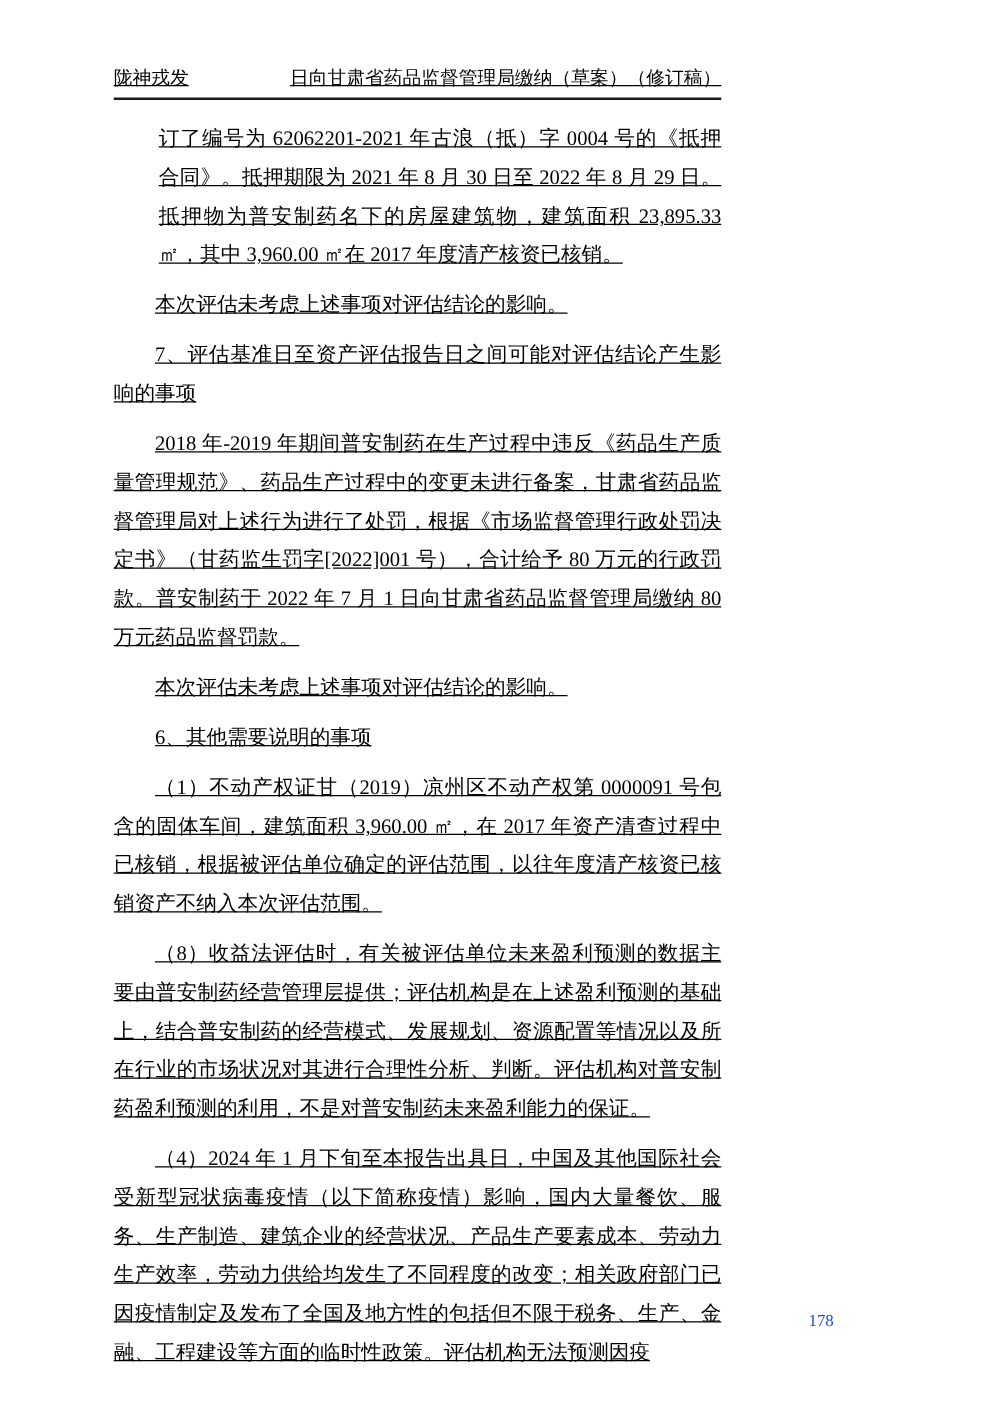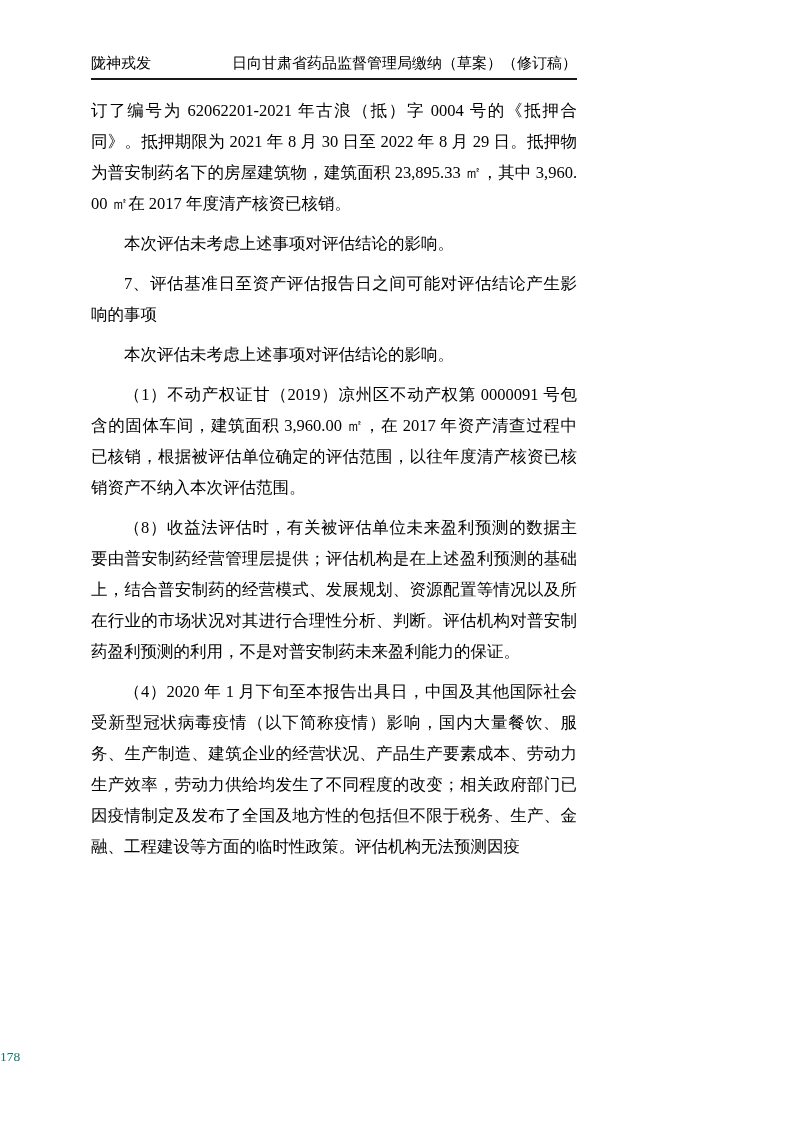--- a/index.html
+++ b/index.html
@@ -11,20 +11,21 @@
     font-family: "Liberation Serif", "DejaVu Serif", serif;
     position: relative;
     overflow: hidden;
   }
   .page {
     box-sizing: border-box;
     width: 667px;
     height: 1122px;
     padding: 55px 90px 0 91px;
     position: relative;
+    text-decoration: underline;
   }
   .doc-header {
     display: flex;
     justify-content: space-between;
     align-items: flex-end;
     font-size: 15px;
     line-height: 1.15;
     padding-bottom: 6px;
     border-bottom: 2px solid #1a1a1a;
   }
@@ -35,49 +36,51 @@
   }
   p.para {
     font-size: 16.5px;
     line-height: 31px;
     margin: 9px 0;
     text-align: justify;
     text-justify: inter-ideograph;
     text-indent: 2em;
     word-break: break-all;
   }
-  p.para.continuation { text-indent: 0; }
+  p.para.continuation { text-indent: 0; margin-left: 36px; }
   p.para:first-child { margin-top: 13px; }
   .footer {
     position: absolute;
     bottom: 57px;
     left: 0;
     right: 0;
-    text-align: left;
+    text-align: right;
     font-size: 13.5px;
-    color: #0f766e;
+    color: #1d4ed8;
   }
 </style>
 </head>
 <body>
 
 <div class="page">
 
   <div class="doc-header">
     <span class="left">陇神戎发</span>
     <span class="right">日向甘肃省药品监督管理局缴纳（草案）（修订稿）</span>
   </div>
 
   <div class="content">
     <p class="para continuation">订了编号为 62062201-2021 年古浪（抵）字 0004 号的《抵押合同》。抵押期限为 2021 年 8 月 30 日至 2022 年 8 月 29 日。抵押物为普安制药名下的房屋建筑物，建筑面积 23,895.33 ㎡，其中 3,960.00 ㎡在 2017 年度清产核资已核销。</p>
     <p class="para">本次评估未考虑上述事项对评估结论的影响。</p>
     <p class="para">7、评估基准日至资产评估报告日之间可能对评估结论产生影响的事项</p>
+    <p class="para">2018 年-2019 年期间普安制药在生产过程中违反《药品生产质量管理规范》、药品生产过程中的变更未进行备案，甘肃省药品监督管理局对上述行为进行了处罚，根据《市场监督管理行政处罚决定书》（甘药监生罚字[2022]001 号），合计给予 80 万元的行政罚款。普安制药于 2022 年 7 月 1 日向甘肃省药品监督管理局缴纳 80 万元药品监督罚款。</p>
     <p class="para">本次评估未考虑上述事项对评估结论的影响。</p>
+    <p class="para">6、其他需要说明的事项</p>
     <p class="para">（1）不动产权证甘（2019）凉州区不动产权第 0000091 号包含的固体车间，建筑面积 3,960.00 ㎡，在 2017 年资产清查过程中已核销，根据被评估单位确定的评估范围，以往年度清产核资已核销资产不纳入本次评估范围。</p>
     <p class="para">（8）收益法评估时，有关被评估单位未来盈利预测的数据主要由普安制药经营管理层提供；评估机构是在上述盈利预测的基础上，结合普安制药的经营模式、发展规划、资源配置等情况以及所在行业的市场状况对其进行合理性分析、判断。评估机构对普安制药盈利预测的利用，不是对普安制药未来盈利能力的保证。</p>
-    <p class="para">（4）2020 年 1 月下旬至本报告出具日，中国及其他国际社会受新型冠状病毒疫情（以下简称疫情）影响，国内大量餐饮、服务、生产制造、建筑企业的经营状况、产品生产要素成本、劳动力生产效率，劳动力供给均发生了不同程度的改变；相关政府部门已因疫情制定及发布了全国及地方性的包括但不限于税务、生产、金融、工程建设等方面的临时性政策。评估机构无法预测因疫</p>
+    <p class="para">（4）2024 年 1 月下旬至本报告出具日，中国及其他国际社会受新型冠状病毒疫情（以下简称疫情）影响，国内大量餐饮、服务、生产制造、建筑企业的经营状况、产品生产要素成本、劳动力生产效率，劳动力供给均发生了不同程度的改变；相关政府部门已因疫情制定及发布了全国及地方性的包括但不限于税务、生产、金融、工程建设等方面的临时性政策。评估机构无法预测因疫</p>
   </div>
 
   <div class="footer">
     <span>178</span>
   </div>
 
 </div>
 
 </body></html>

